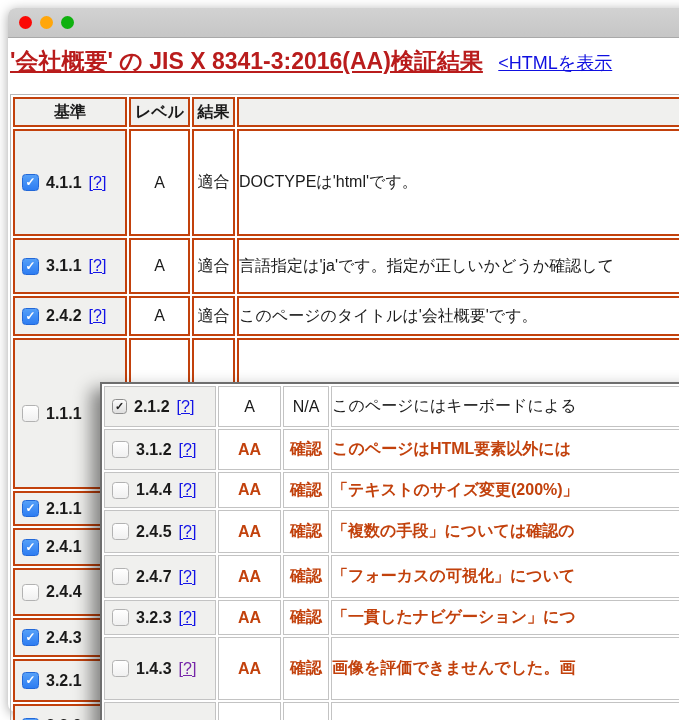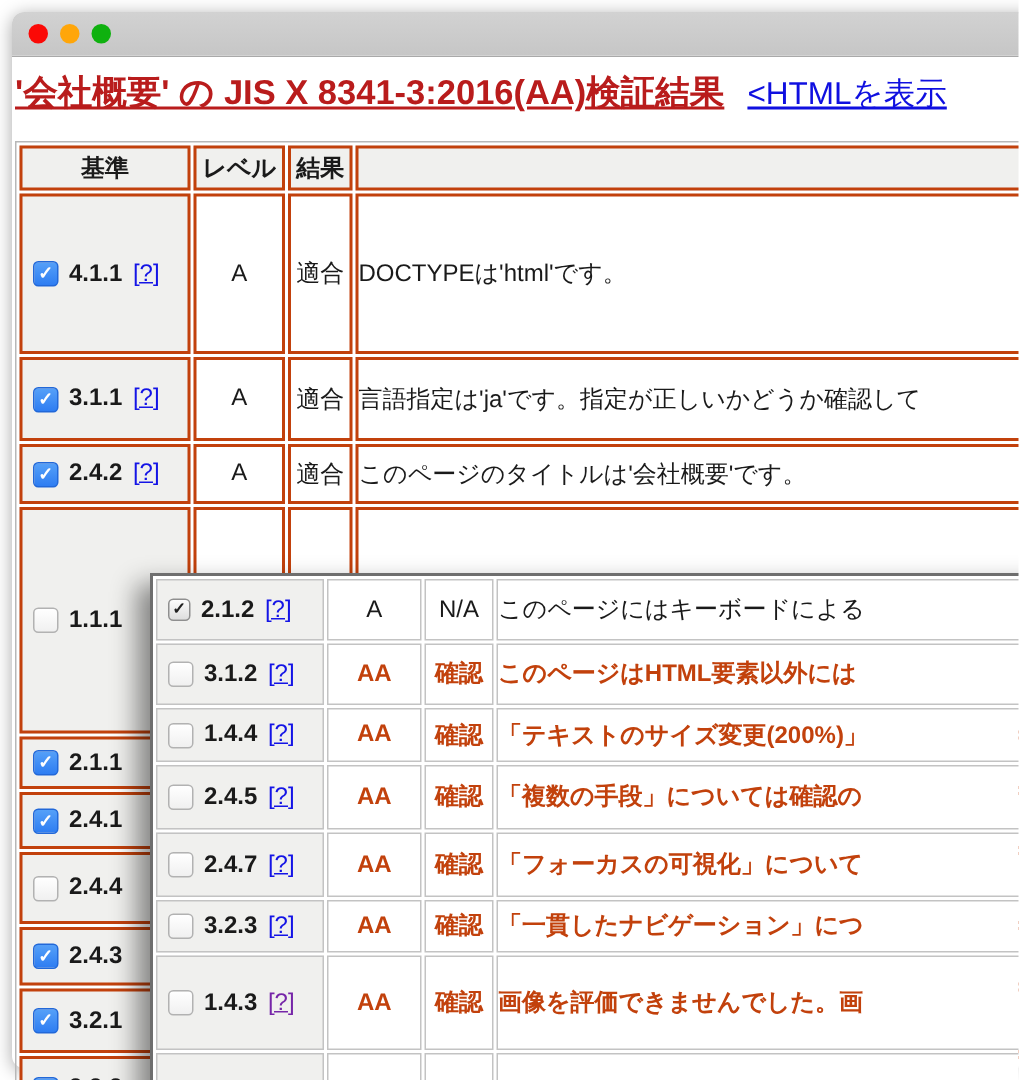--- a/index.html
+++ b/index.html
@@ -17,21 +17,21 @@
     border-bottom:1px solid #a9a9a9;border-radius:8px 8px 0 0;
     display:flex;align-items:center;padding-left:11px;gap:8px;
   }
   .light{width:13px;height:13px;border-radius:50%;border:none;padding:0;cursor:pointer;}
   .light.red{background:#fb0906;}
   .light.yellow{background:#ffa60a;}
   .light.green{background:#0fb10f;}
   .content{position:relative;width:100%;height:675px;}
   .page-title{position:absolute;left:2px;top:8px;white-space:nowrap;font-size:23px;}
   .title-link{color:#b91c1c;font-weight:bold;text-decoration:underline;cursor:pointer;}
-  .html-link{color:#0f0fe0;font-size:21px;font-weight:normal;text-decoration:underline;margin-left:9px;cursor:pointer;}
+  .html-link{color:#0f0fe0;font-size:18px;font-weight:normal;text-decoration:underline;margin-left:9px;cursor:pointer;}
 
   table.results{
     position:absolute;left:2px;top:56px;width:788px;
     border-collapse:separate;border-spacing:2px;
     border:1px solid #b7b7b7;table-layout:fixed;
   }
   table.results td,table.results th{
     border:2px solid #c2410c;font-size:16px;color:#1a1a1a;overflow:hidden;
     padding:0;vertical-align:middle;
   }

